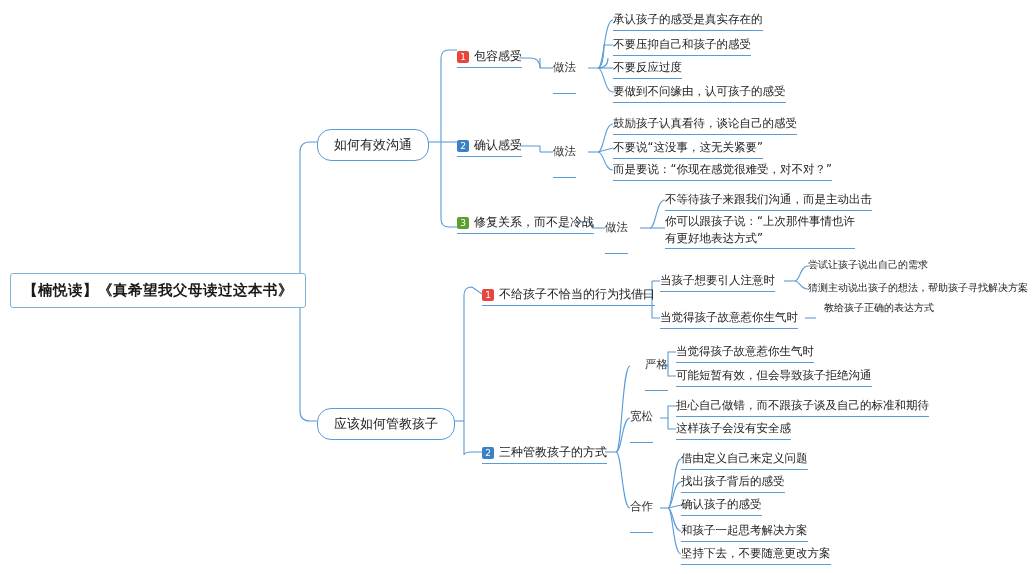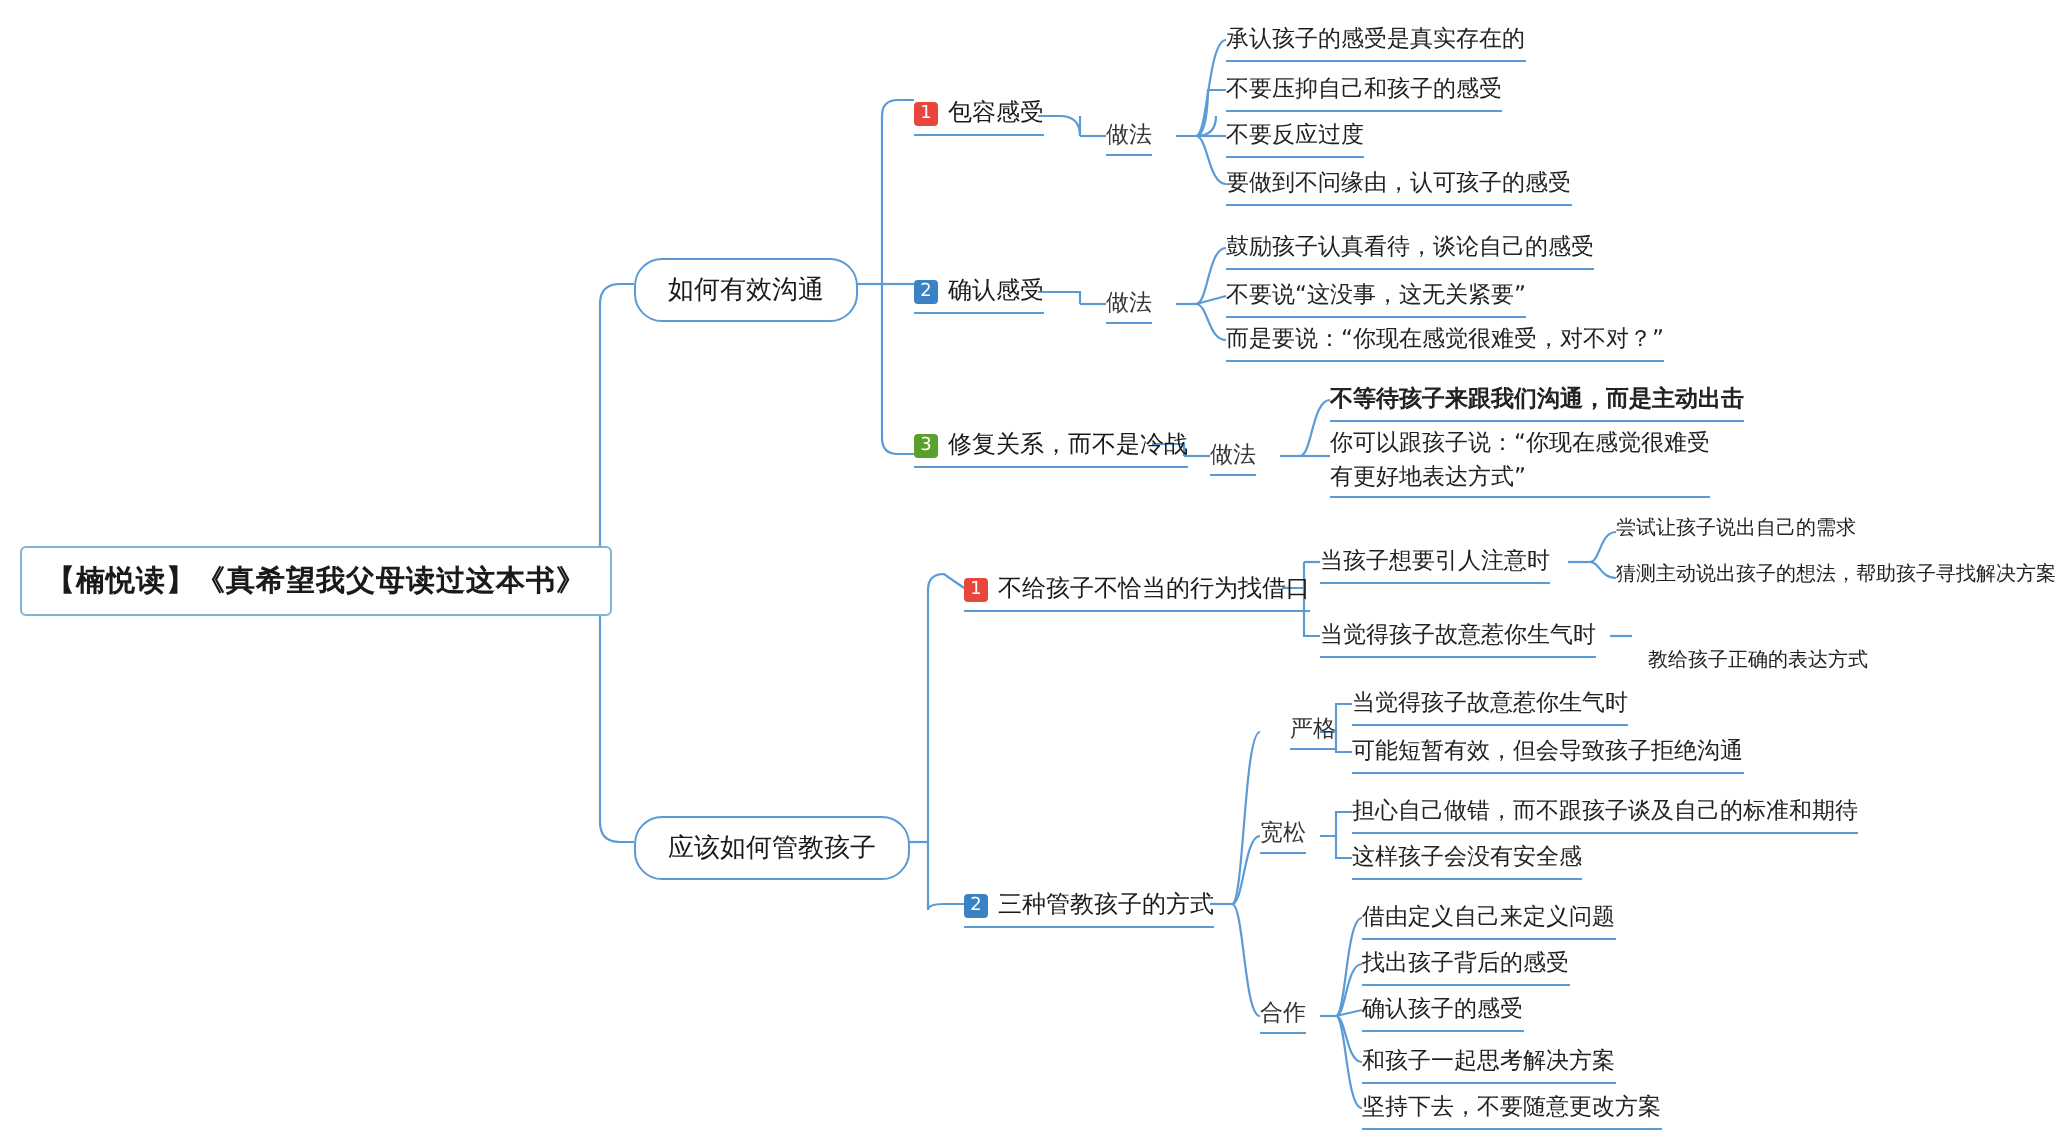--- a/index.html
+++ b/index.html
@@ -70,21 +70,21 @@
     color: #ffffff;
     border-radius: 2px;
     font-family: "DejaVu Sans", "Liberation Sans", sans-serif;
   }
   .badge.red { background: #e8453c; }
   .badge.blue { background: #3b82c4; }
   .badge.green { background: #5aa02c; }
   
   .lvl3 {
     font-size: 11.5px;
-    padding-bottom: 2px;
+    padding-bottom: 18px;
     border-bottom: 1px solid #5b9bd5;
     color: #333;
   }
   
   .leaf {
     font-size: 11.5px;
     padding-bottom: 2px;
     border-bottom: 1px solid #5b9bd5;
     color: #222;
     line-height: 1.45;
@@ -195,35 +195,35 @@
   <div class="node lvl3" style="left:553px; top:144px;">做法</div>
   <div class="node leaf" style="left:613px; top:115px;">鼓励孩子认真看待，谈论自己的感受</div>
   <div class="node leaf" style="left:613px; top:139px;">不要说“这没事，这无关紧要”</div>
   <div class="node leaf" style="left:613px; top:161px;">而是要说：“你现在感觉很难受，对不对？”</div>
 
   <div class="node lvl2" style="left:457px; top:214px;">
     <span class="badge green">3</span>
     <span>修复关系，而不是冷战</span>
   </div>
   <div class="node lvl3" style="left:605px; top:220px;">做法</div>
-  <div class="node leaf" style="left:665px; top:191px;font-weight:bold;">不等待孩子来跟我们沟通，而是主动出击</div>
-  <div class="node leaf multi" style="left:665px; top:213px;">你可以跟孩子说：“你现在感觉很难受
+  <div class="node leaf" style="left:665px; top:191px;">不等待孩子来跟我们沟通，而是主动出击</div>
+  <div class="node leaf multi" style="left:665px; top:213px;">你可以跟孩子说：“上次那件事情也许
 有更好地表达方式”</div>
 
   <div class="node lvl1" style="left:317px; top:408px;">应该如何管教孩子</div>
 
   <div class="node lvl2" style="left:482px; top:286px;">
     <span class="badge red">1</span>
     <span>不给孩子不恰当的行为找借口</span>
   </div>
   <div class="node leaf" style="left:660px; top:272px;">当孩子想要引人注意时</div>
   <div class="node leaf-plain" style="left:808px; top:258px;">尝试让孩子说出自己的需求</div>
   <div class="node leaf-plain" style="left:808px; top:281px;">猜测主动说出孩子的想法，帮助孩子寻找解决方案</div>
   <div class="node leaf" style="left:660px; top:309px;">当觉得孩子故意惹你生气时</div>
-  <div class="node leaf-plain" style="left:824px; top:324px;">教给孩子正确的表达方式</div>
+  <div class="node leaf-plain" style="left:824px; top:302px;font-family:Liberation Mono, monospace;">教给孩子正确的表达方式</div>
 
   <div class="node lvl2" style="left:482px; top:444px;">
     <span class="badge blue">2</span>
     <span>三种管教孩子的方式</span>
   </div>
 
   <div class="node lvl3" style="left:645px; top:357px;">严格</div>
   <div class="node leaf" style="left:676px; top:343px;">当觉得孩子故意惹你生气时</div>
   <div class="node leaf" style="left:676px; top:367px;">可能短暂有效，但会导致孩子拒绝沟通</div>
 

